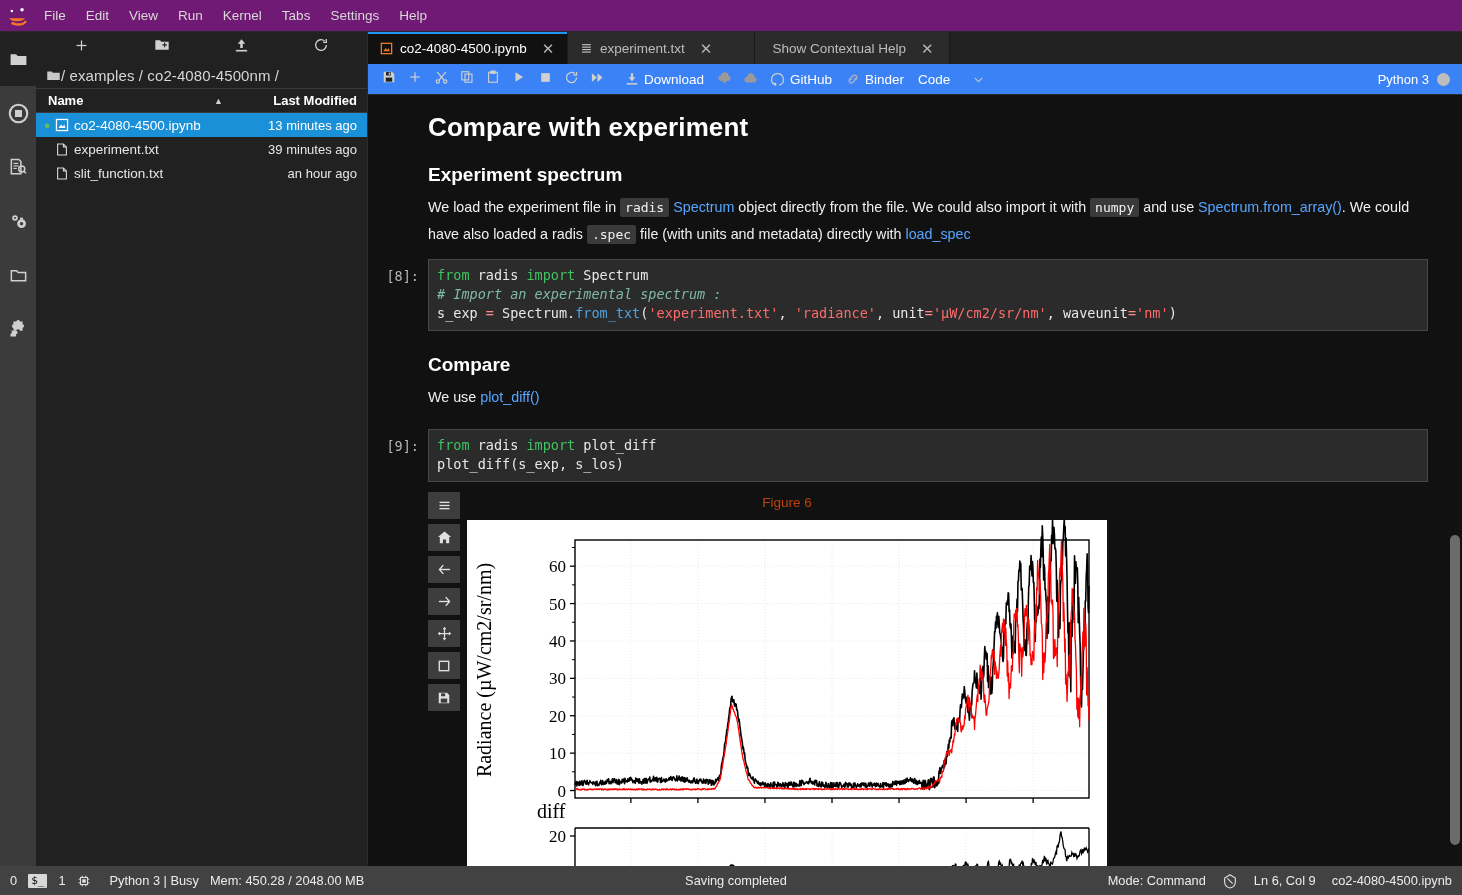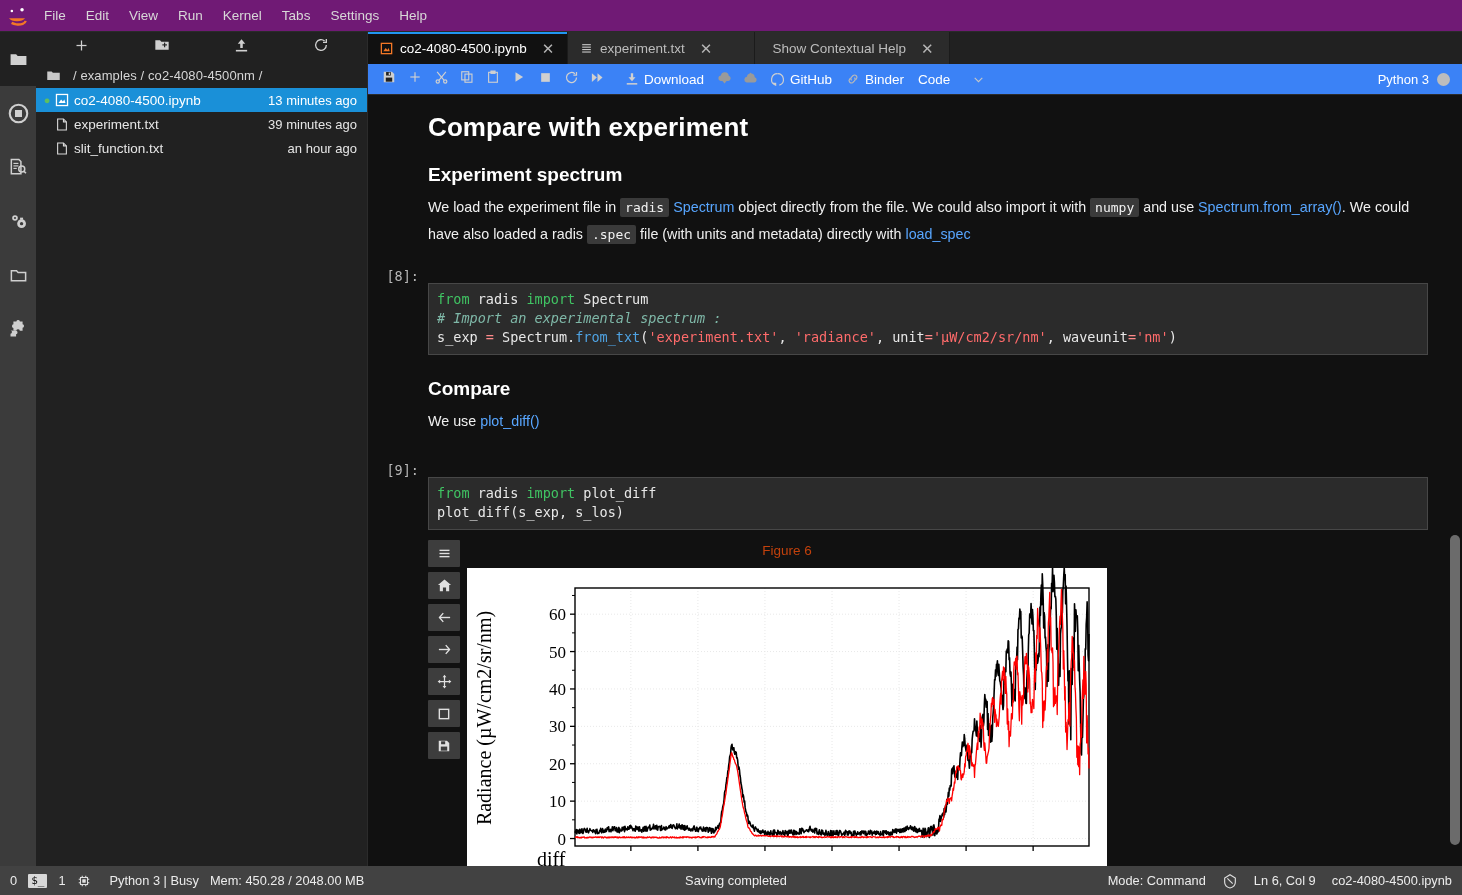--- a/index.html
+++ b/index.html
@@ -41,22 +41,22 @@
   .filebrowser {
     width: 332px; flex: 0 0 332px; background: #212121; display: flex; flex-direction: column;
     border-right: 1px solid #2b2b2b;
   }
   .fb-toolbar {
     height: 30px; display: flex; align-items: center; justify-content: space-around;
     padding: 0 6px; color: #cfcfcf;
   }
   .fb-tool { width: 34px; height: 26px; display: flex; align-items: center; justify-content: center; cursor: pointer; }
   .breadcrumb {
-    height: 26px; display: flex; align-items: center; gap: 12px; padding: 0 8px 0 10px;
-    color: #d6d6d6; font-size: 13px; white-space: nowrap;
+    height: 26px; display: flex; align-items: center; gap: 0; padding: 0 8px 0 10px;
+    color: #d6d6d6; font-size: 15px; white-space: nowrap;
   }
   .bc-text { letter-spacing: .1px; }
   .fb-header {
     display: flex; height: 25px; align-items: center; border-top: 1px solid #3a3a3a;
     border-bottom: 1px solid #3a3a3a; color: #ffffff; font-size: 13px; font-weight: bold;
   }
   .fb-h-name { flex: 1 1 auto; padding-left: 12px; display: flex; align-items: center; gap: 6px;}
   .fb-h-sortarrow { font-size: 9px; color: #cfcfcf; }
   .fb-h-mod { width: 130px; text-align: right; padding-right: 10px; }
   .fb-list { flex: 1 1 auto; overflow: hidden; }
@@ -114,21 +114,21 @@
   a.md-link { color: #58a6ff; text-decoration: none; }
 
   .code-cell { display: flex; align-items: flex-start; padding: 4px 20px 4px 0; }
   .prompt {
     width: 60px; flex: 0 0 60px; text-align: right; padding: 9px 9px 0 0;
     color: #b7b7b7; font-family: "DejaVu Sans Mono", monospace; font-size: 13.5px;
   }
   .editor {
     flex: 1 1 auto; background: #2b2b2b; border: 1px solid #474747;
     padding: 6px 8px 7px 8px; font-family: "DejaVu Sans Mono", monospace;
-    font-size: 13.5px; line-height: 19px; color: #e6e6e6; white-space: pre; overflow: hidden; margin-top: 24px;
+    font-size: 13.5px; line-height: 19px; color: #e6e6e6; white-space: pre; overflow: hidden;
   }
   .tok-kw { color: #40c463; }
   .tok-com { color: #7fb8a8; font-style: italic; }
   .tok-str { color: #ff6b6b; }
   .tok-fn { color: #4fa3e3; }
   .tok-op { color: #ff8a8a; }
   .tok-plain { color: #e8e8e8; }
 
   
   .fig-out { display: flex; padding: 6px 20px 0 60px; }
@@ -284,20 +284,27 @@
 
       <div class="breadcrumb">
         <span>
           <svg width="15" height="15" viewBox="0 0 24 24" fill="#c9c9c9" style="display:block">
             <path d="M2 5.5h7l2 2.2h11V19H2z"></path>
           </svg>
         </span>
         <span class="bc-text">/ examples / co2-4080-4500nm /</span>
       </div>
 
+      <div class="fb-header">
+        <div class="fb-h-name">
+          <span>Name</span>
+        </div>
+        <span class="fb-h-sortarrow" style="margin-right:14px">▲</span>
+        <div class="fb-h-mod">Last Modified</div>
+      </div>
 
       <div class="fb-list">
         <div class="fb-row selected">
           <span class="fb-dot">●</span>
           <span class="fb-icon">
             <svg width="14" height="14" viewBox="0 0 24 24">
               <rect x="2.5" y="2.5" width="19" height="19" fill="none" stroke="#ffffff" stroke-width="2.2"></rect>
               <path d="M6 17l4.5-6 3 3.6L16 11l2 6z" fill="#ffffff"></path>
             </svg>
           </span>

